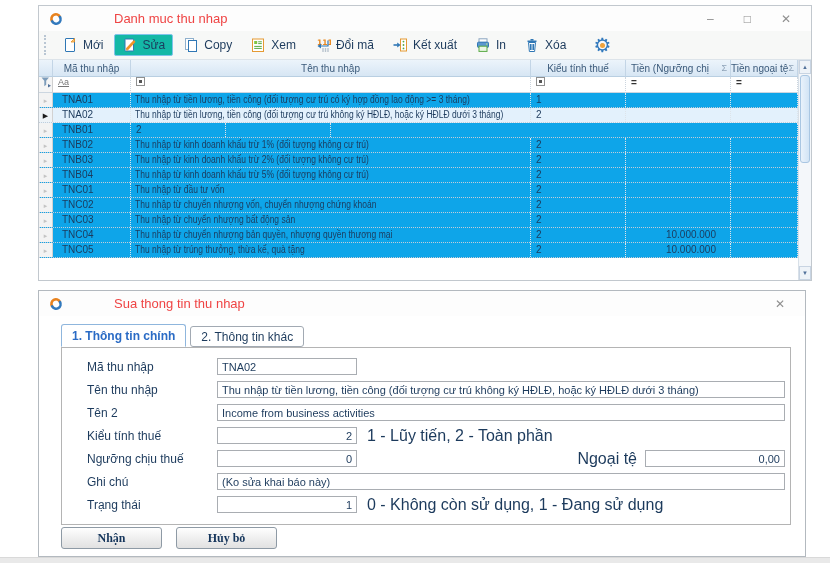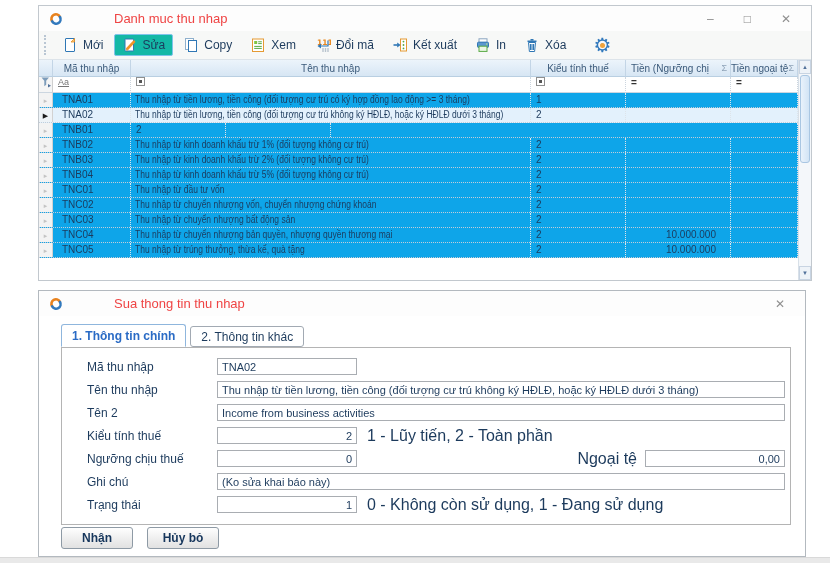--- a/index.html
+++ b/index.html
@@ -89,23 +89,23 @@
   .flabel { width:130px; flex:none; font-size:12px; color:#1c3a5c; }
   .fin { height:17px; border:1px solid #a9adb2; background:#fff; padding:0 4px;
          font-family:"Liberation Sans","DejaVu Sans",sans-serif; font-size:11px; color:#1c3a5c; }
   .fin-small { width:140px; flex:none; }
   .fin-full { flex:1; }
   .fin-num { text-align:right; }
   .fhint { margin-left:10px; font-size:16px; color:#1c3a5c; white-space:nowrap; }
   .flabel-right { margin-left:auto; margin-right:8px; font-size:16px; color:#1c3a5c; }
 
   .action-row { position:absolute; top:236px; left:22px; display:flex; gap:14px; }
-  .abtn { width:72px; height:22px; border:1px solid #8e9aa5; border-radius:3px;
+  .abtn { width:101px; height:22px; border:1px solid #8e9aa5; border-radius:3px;
           background:linear-gradient(#fefefe,#e1e1e1); font-size:12px; font-weight:600; color:#16365c;
-          display:flex; align-items:center; justify-content:center; font-family:Liberation Sans, sans-serif;text-align:center; }
+          display:flex; align-items:center; justify-content:center; font-family:Liberation Serif, serif;text-align:center; }
 
   .bottom-strip { position:absolute; left:0; top:557px; width:830px; height:6px;
                   background:#e9e9e9; border-top:1px solid #d9d9d9; }
 </style>
 </head>
 <body>
 
 <div id="canvas">
 
   <div class="window win-list">

